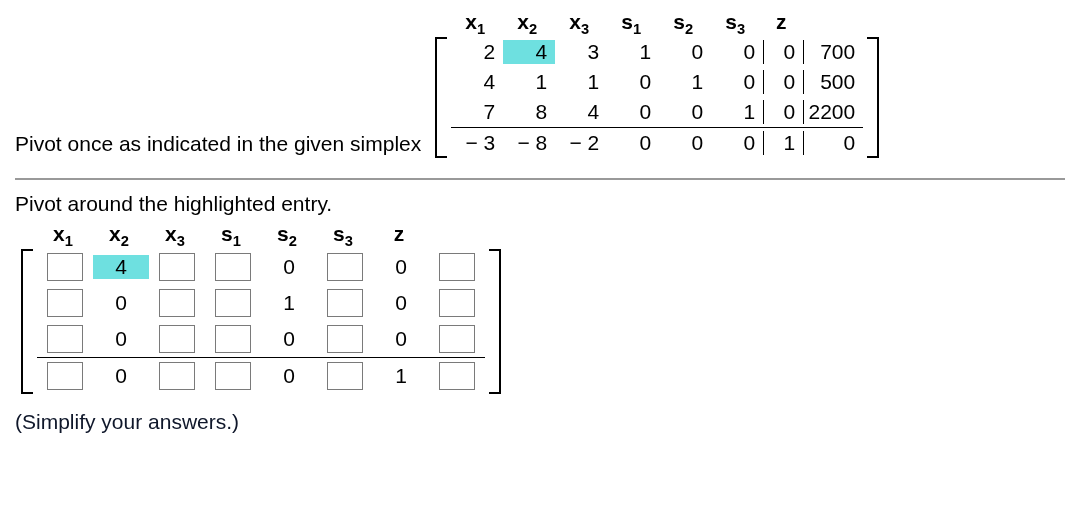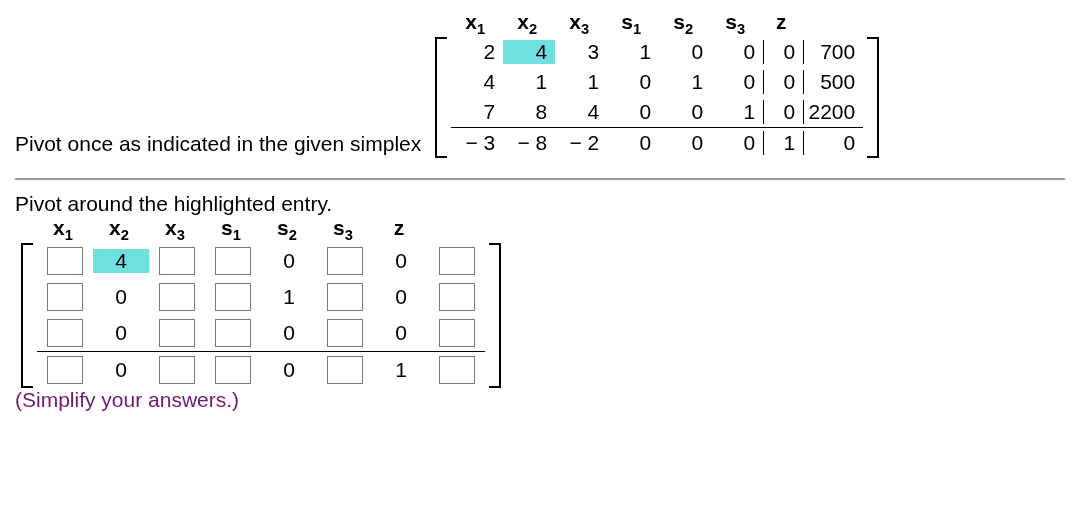--- a/index.html
+++ b/index.html
@@ -93,20 +93,21 @@
   }
   .mcell.sep-left {
     border-left:1.5px solid #000;
   }
   hr.divider {
     border:none;
     border-top:2px solid #999;
     margin:20px 0 12px 0;
   }
   .instruction {
+    margin-bottom:6px;
   }
   
   .ans-tableau {
     display:flex;
     flex-direction:column;
     align-items:flex-start;
   }
   .ans-headers {
     display:flex;
     padding-left:20px;
@@ -142,22 +143,22 @@
     font-size:18px;
     padding:0;
   }
   .acell.filled {
     font-size:21px;
   }
   .acell.highlight {
     background:#6ee0e0;
   }
   .note {
-    color:#701a75;
-    margin-top:0;
+    color:#0f172a;
+    margin-top:16px;
   }
 </style>
 </head>
 <body>
 
 <div class="top-section">
   <div class="problem-text">
     <span>Pivot once as indicated in the given simplex</span><br>
   </div>
 

